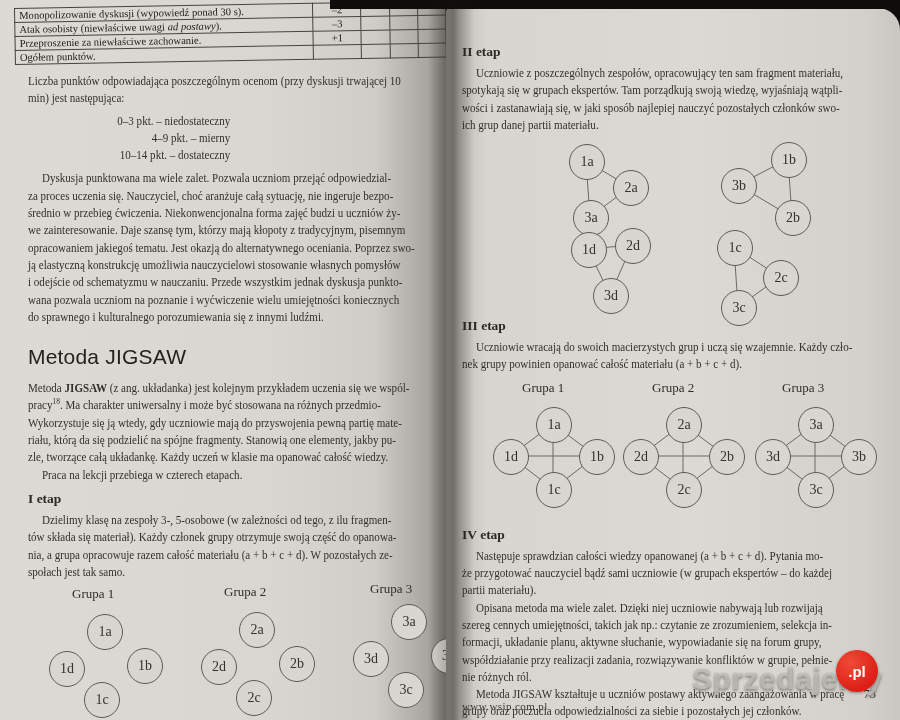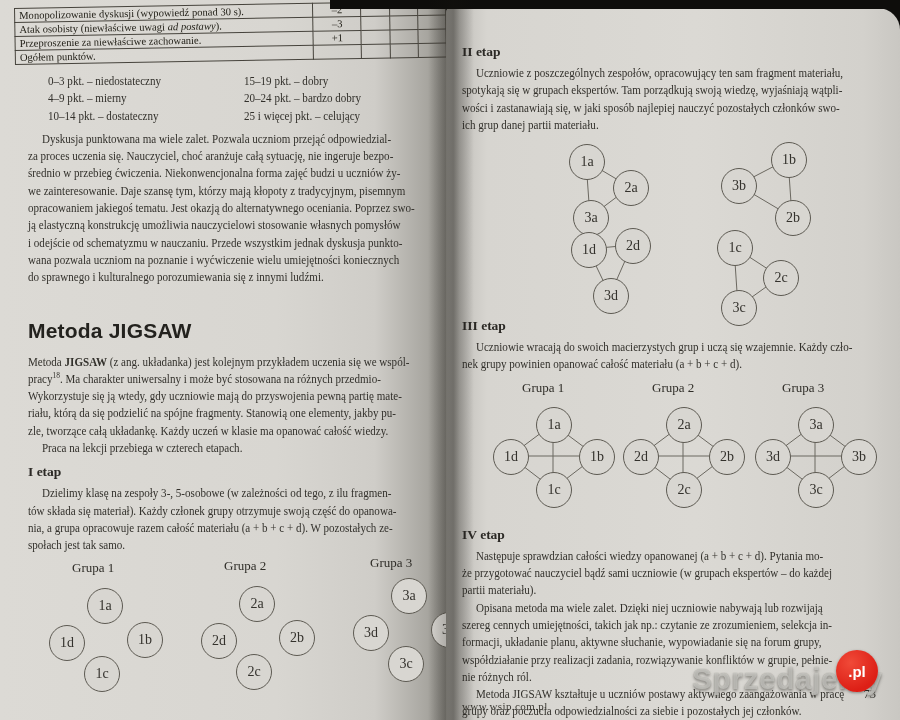--- a/index.html
+++ b/index.html
@@ -18,38 +18,38 @@
     padding:36px 14px 0 16px;box-sizing:border-box;}
   .gutter-shade{position:absolute;left:428px;top:0;width:46px;height:720px;z-index:3;pointer-events:none;
     background:linear-gradient(90deg,rgba(20,18,14,0) 0%,rgba(20,18,14,.22) 42%,rgba(20,18,14,.38) 55%,rgba(20,18,14,0) 100%);}
   .top-shade{position:absolute;left:330px;top:0;width:570px;height:9px;background:#0e0d0b;z-index:2;}
 
   
   .ln{font-size:11.9px;line-height:17.3px;height:17.3px;white-space:nowrap;
       transform:scaleX(.93);transform-origin:0 50%;}
   .ln.ind{padding-left:15px;}
   .blk{margin:5px 0;}
-  h1.jigsaw{font-family:"Liberation Sans",sans-serif;font-size:21px;font-weight:bold;
-      color:#23221e;margin:32px 0 11px;letter-spacing:.2px;}
+  h1.jigsaw{font-family:"Liberation Sans",sans-serif;font-size:21px;font-weight:normal;
+      color:#23221e;margin:19px 0 11px;letter-spacing:.2px;}
   h2.etap{font-size:13.5px;font-weight:bold;margin:7px 0 2px;color:#2b2925;}
   sup.fnm{font-size:8px;vertical-align:super;line-height:0;}
   .bold{font-weight:bold;}
   .it{font-style:italic;}
 
   
   table.score{border-collapse:collapse;margin:2px 0 8px -14px;transform:rotate(-1deg);
       transform-origin:0 0;font-size:10.6px;color:#232119;}
   table.score td{border:1px solid #46433c;padding:0 4px;height:13px;line-height:12px;white-space:nowrap;}
   td.lbl{width:292px;}
   td.val{width:40px;text-align:center;}
   td.sp{width:20px;}
 
   
   .grading{display:flex;margin:2px 0 6px;}
-  .gcol1{width:196px;padding-left:20px;}
+  .gcol1{width:196px;padding-left:20px;text-align:right;}
   .gcol2{width:200px;}
 
   
   .diagram{position:relative;}
   .glabel{position:absolute;font-size:13px;color:#2e2c27;white-space:nowrap;}
   .cluster{position:absolute;}
   .cluster svg{position:absolute;left:0;top:0;}
   .node{position:absolute;width:34px;height:34px;border:1px solid #5d5a52;border-radius:50%;
     background:#d8d6d1;display:flex;align-items:center;justify-content:center;
     font-size:14px;color:#33312c;z-index:2;}
@@ -102,31 +102,30 @@
       <tr>
         <td class="lbl">Ogółem punktów.</td>
         <td class="val"></td>
         <td class="sp"></td>
             <td class="sp"></td>
             <td class="sp"></td>
       </tr>
     </tbody>
       </table>
 
+    <div class="blk">
+      <div class="ln">Liczba punktów odpowiadająca poszczególnym ocenom (przy dyskusji trwającej 10</div>
+      <div class="ln">min) jest następująca:</div>
+    </div>
 
     <div class="grading">
       <div class="gcol1">
         <div class="ln">0–3 pkt. – niedostateczny</div>
         <div class="ln">4–9 pkt. – mierny</div>
         <div class="ln">10–14 pkt. – dostateczny</div>
-      </div>
-      <div class="gcol2">
-        <div class="ln">15–19 pkt. – dobry</div>
-        <div class="ln">20–24 pkt. – bardzo dobry</div>
-        <div class="ln">25 i więcej pkt. – celujący</div>
       </div>
     </div>
 
     <div class="blk">
       <div class="ln ind">Dyskusja punktowana ma wiele zalet. Pozwala uczniom przejąć odpowiedzial-</div>
       <div class="ln">za proces uczenia się. Nauczyciel, choć aranżuje całą sytuację, nie ingeruje bezpo-</div>
       <div class="ln">średnio w przebieg ćwiczenia. Niekonwencjonalna forma zajęć budzi u uczniów ży-</div>
       <div class="ln">we zainteresowanie. Daje szansę tym, którzy mają kłopoty z tradycyjnym, pisemnym</div>
       <div class="ln">opracowaniem jakiegoś tematu. Jest okazją do alternatywnego oceniania. Poprzez swo-</div>
       <div class="ln">ją elastyczną konstrukcję umożliwia nauczycielowi stosowanie własnych pomysłów</div>

